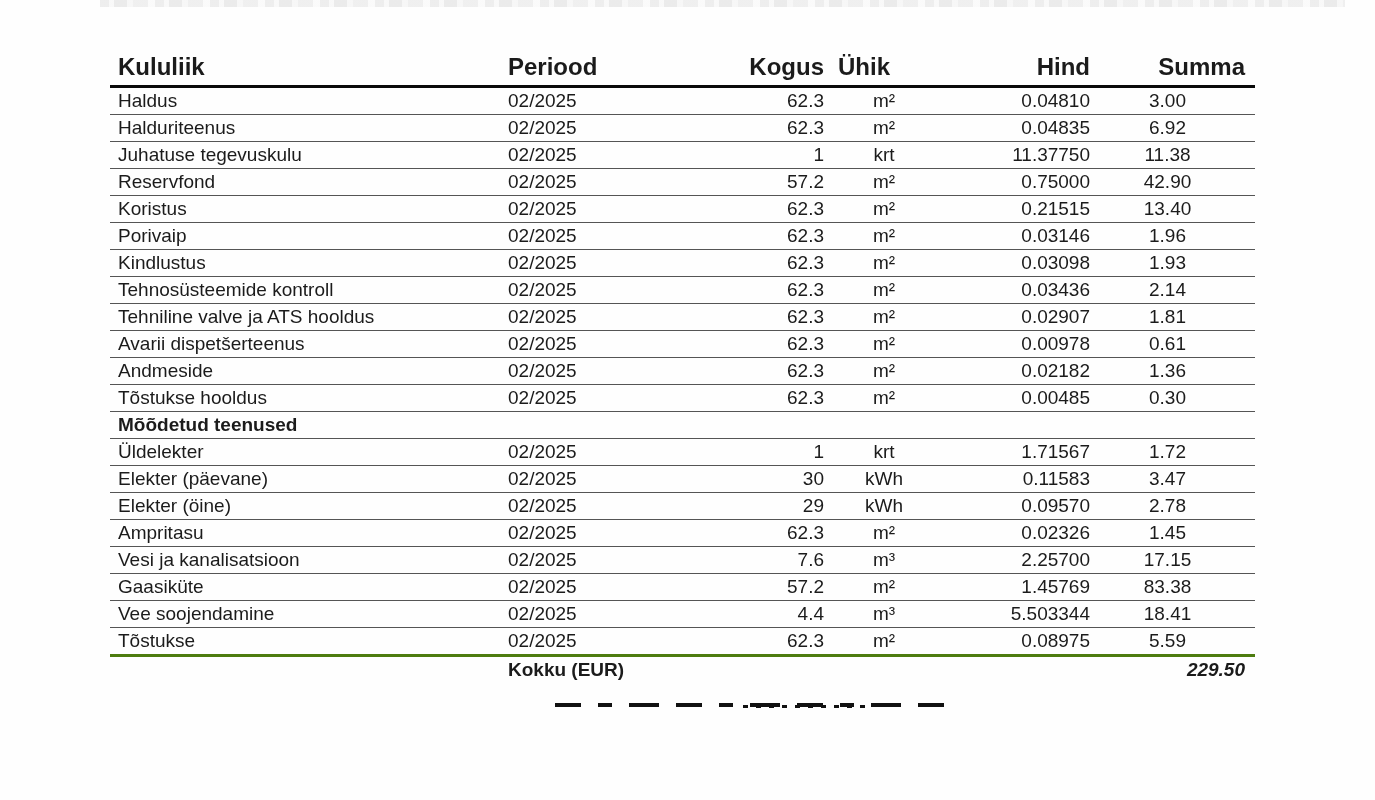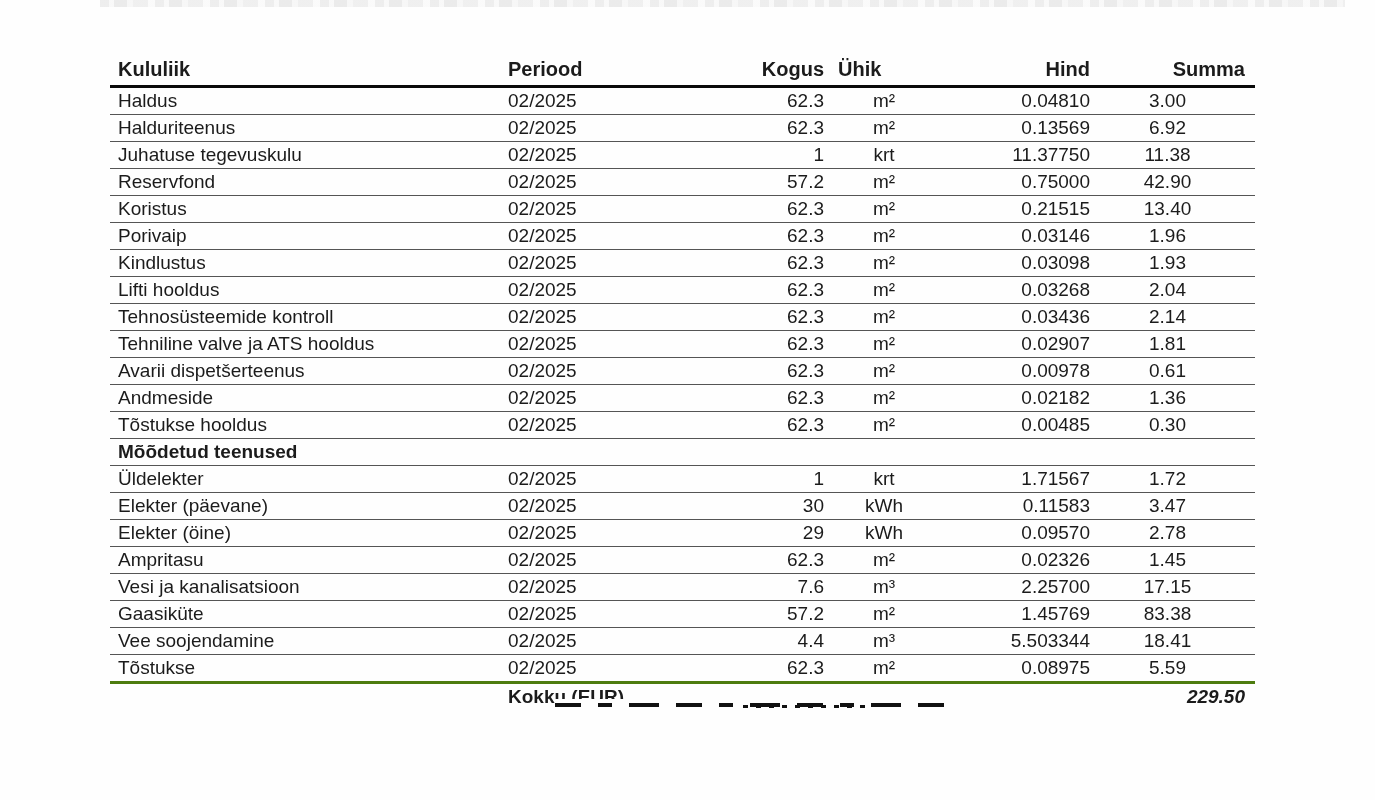--- a/index.html
+++ b/index.html
@@ -30,21 +30,21 @@
   col.c-periood{width:190px;}
   col.c-kogus{width:126px;}
   col.c-uhik{width:106px;}
   col.c-hind{width:160px;}
   col.c-summa{width:165px;}
 
   thead th{
     font-weight:bold;text-align:left;vertical-align:bottom;
     padding:0 0 5px 0;height:26px;
     border-bottom:3px solid #0a0a0a;
-    font-size:20px;
+    font-size:24px;
   }
   thead th.first{padding-left:8px;}
   thead th.num{text-align:right;}
   thead th.uhik{padding-left:14px;}
   thead th.last{padding-right:10px;}
 
   tbody td{
     height:26px;vertical-align:middle;
     border-bottom:1px solid #555;
     padding:0;white-space:nowrap;overflow:hidden;
@@ -118,21 +118,21 @@
           <td class="qty">62.3</td>
           <td class="unit">m²</td>
           <td class="price">0.04810</td>
           <td class="sum">3.00</td>
         </tr>
         <tr>
           <td class="name">Halduriteenus</td>
           <td class="period">02/2025</td>
           <td class="qty">62.3</td>
           <td class="unit">m²</td>
-          <td class="price">0.13569</td>
+          <td class="price">0.04835</td>
           <td class="sum">6.92</td>
         </tr>
         <tr>
           <td class="name">Juhatuse tegevuskulu</td>
           <td class="period">02/2025</td>
           <td class="qty">1</td>
           <td class="unit">krt</td>
           <td class="price">11.37750</td>
           <td class="sum">11.38</td>
         </tr>
@@ -160,28 +160,20 @@
           <td class="price">0.03146</td>
           <td class="sum">1.96</td>
         </tr>
         <tr>
           <td class="name">Kindlustus</td>
           <td class="period">02/2025</td>
           <td class="qty">62.3</td>
           <td class="unit">m²</td>
           <td class="price">0.03098</td>
           <td class="sum">1.93</td>
-        </tr>
-        <tr>
-          <td class="name">Lifti hooldus</td>
-          <td class="period">02/2025</td>
-          <td class="qty">62.3</td>
-          <td class="unit">m²</td>
-          <td class="price">0.03268</td>
-          <td class="sum">2.04</td>
         </tr>
         <tr>
           <td class="name">Tehnosüsteemide kontroll</td>
           <td class="period">02/2025</td>
           <td class="qty">62.3</td>
           <td class="unit">m²</td>
           <td class="price">0.03436</td>
           <td class="sum">2.14</td>
         </tr>
         <tr>

